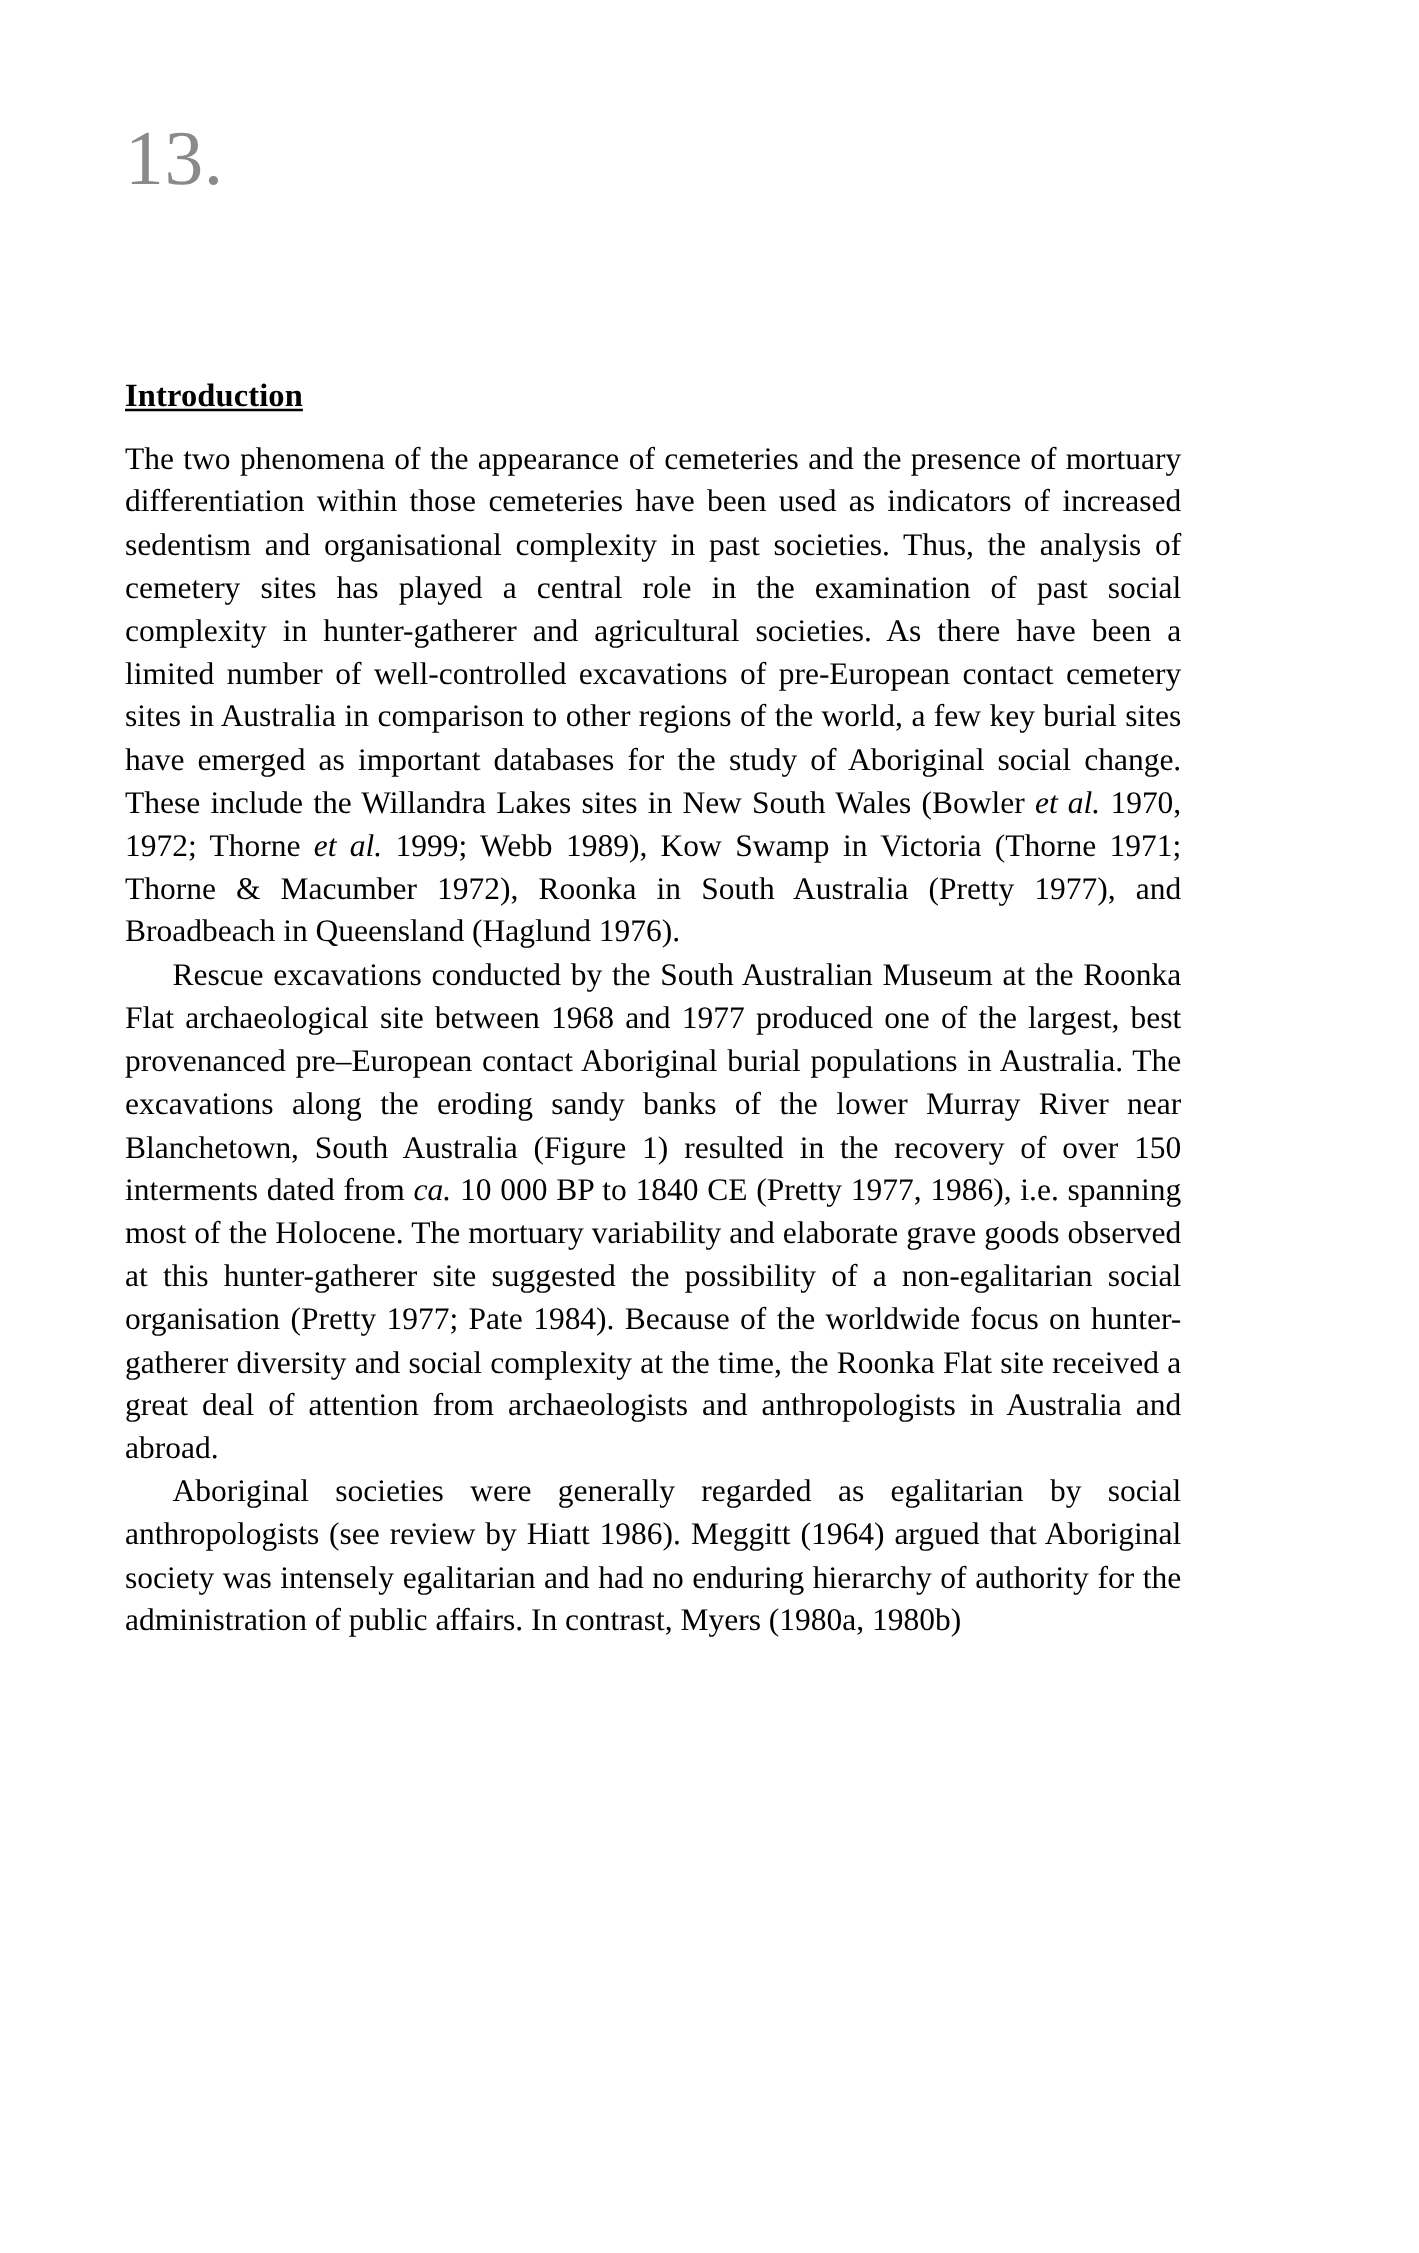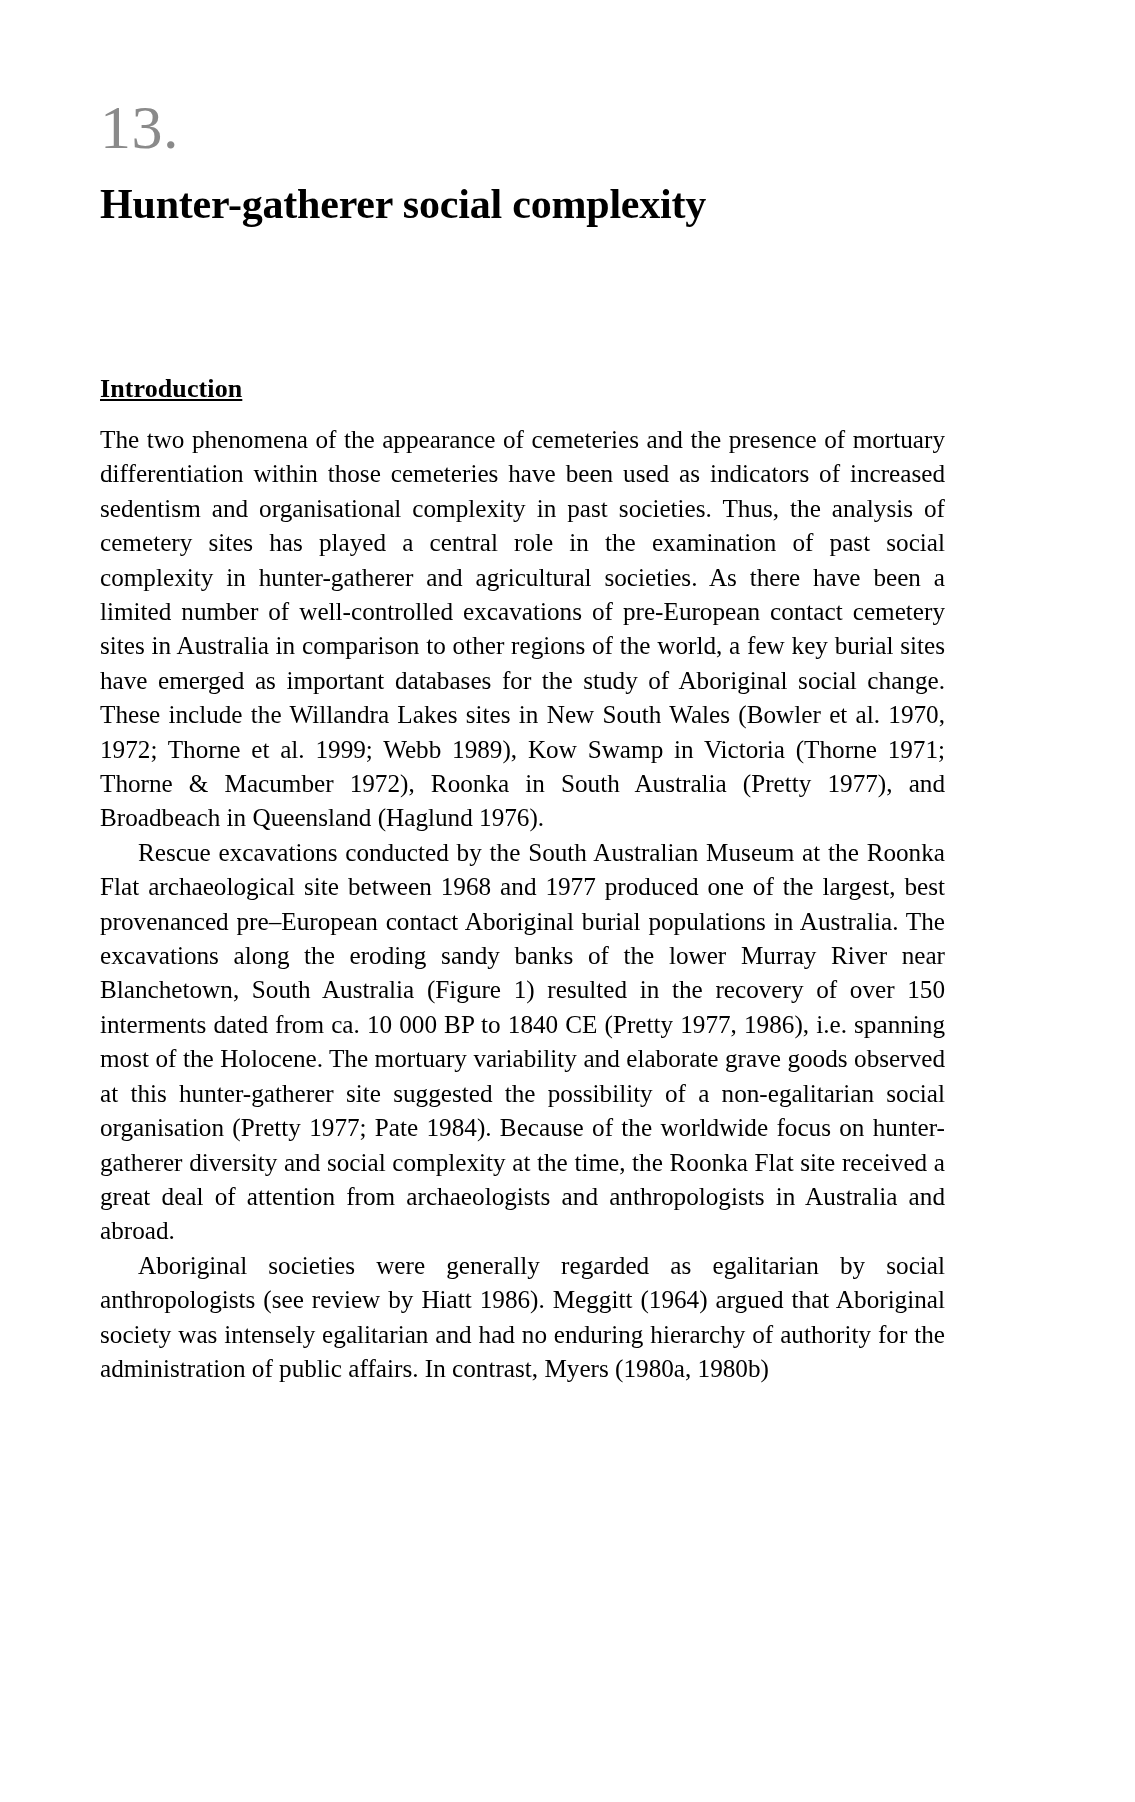--- a/index.html
+++ b/index.html
@@ -63,41 +63,41 @@
     margin: 0;
     text-align: justify;
     text-justify: inter-word;
     hyphens: manual;
     -webkit-hyphens: manual;
   }
   p.body-text.indented {
     text-indent: 38px;
   }
   p.body-text .it {
+    font-style: italic;
   }
   .folio {
     position: absolute;
     left: 84px;
     top: 1704px;
     font-size: 23px;
     font-weight: 700;
     letter-spacing: 0.4px;
   }
 </style>
 </head>
 <body>
 
 <div class="page">
 
   <div class="content">
 
     <div class="chapter-number">13.</div>
 
     <h1 class="chapter-title">
-      <span class="tline">Hunter-gatherer social complexity</span>
     </h1>
 
 
     <h2 class="section-heading">Introduction</h2>
 
     <p class="body-text"><span>The two phenomena of the appearance of cemeteries and the presence of mortuary differentiation within those cemeteries have been used as indicators of increased sedentism and organisational complexity in past societies. Thus, the analysis of cemetery sites has played a central role in the examination of past social complexity in hunter-gatherer and agricultural societies. As there have been a limited number of well-controlled excavations of pre-European contact cemetery sites in Australia in comparison to other regions of the world, a few key burial sites have emerged as important databases for the study of Aboriginal social change. These include the Willandra Lakes sites in New South Wales (Bowler </span><span class="it">et al.</span><span> 1970, 1972; Thorne </span><span class="it">et al.</span><span> 1999; Webb 1989), Kow Swamp in Victoria (Thorne 1971; Thorne &amp; Macumber 1972), Roonka in South Australia (Pretty 1977), and Broadbeach in Queensland (Haglund 1976).</span></p>
 
     <p class="body-text indented"><span>Rescue excavations conducted by the South Australian Museum at the Roonka Flat archaeological site between 1968 and 1977 produced one of the largest, best provenanced pre–European contact Aboriginal burial populations in Australia. The excavations along the eroding sandy banks of the lower Murray River near Blanchetown, South Australia (Figure 1) resulted in the recovery of over 150 interments dated from </span><span class="it">ca.</span><span> 10 000 BP to 1840 CE (Pretty 1977, 1986), i.e. spanning most of the Holocene. The mortuary variability and elaborate grave goods observed at this hunter-gatherer site suggested the possibility of a non-egalitarian social organisation (Pretty 1977; Pate 1984). Because of the worldwide focus on hunter-gatherer diversity and social complexity at the time, the Roonka Flat site received a great deal of attention from archaeologists and anthropologists in Australia and abroad.</span></p>
 
     <p class="body-text indented">Aboriginal societies were generally regarded as egalitarian by social anthropologists (see review by Hiatt 1986). Meggitt (1964) argued that Aboriginal society was intensely egalitarian and had no enduring hierarchy of authority for the administration of public affairs. In contrast, Myers (1980a, 1980b)</p>

